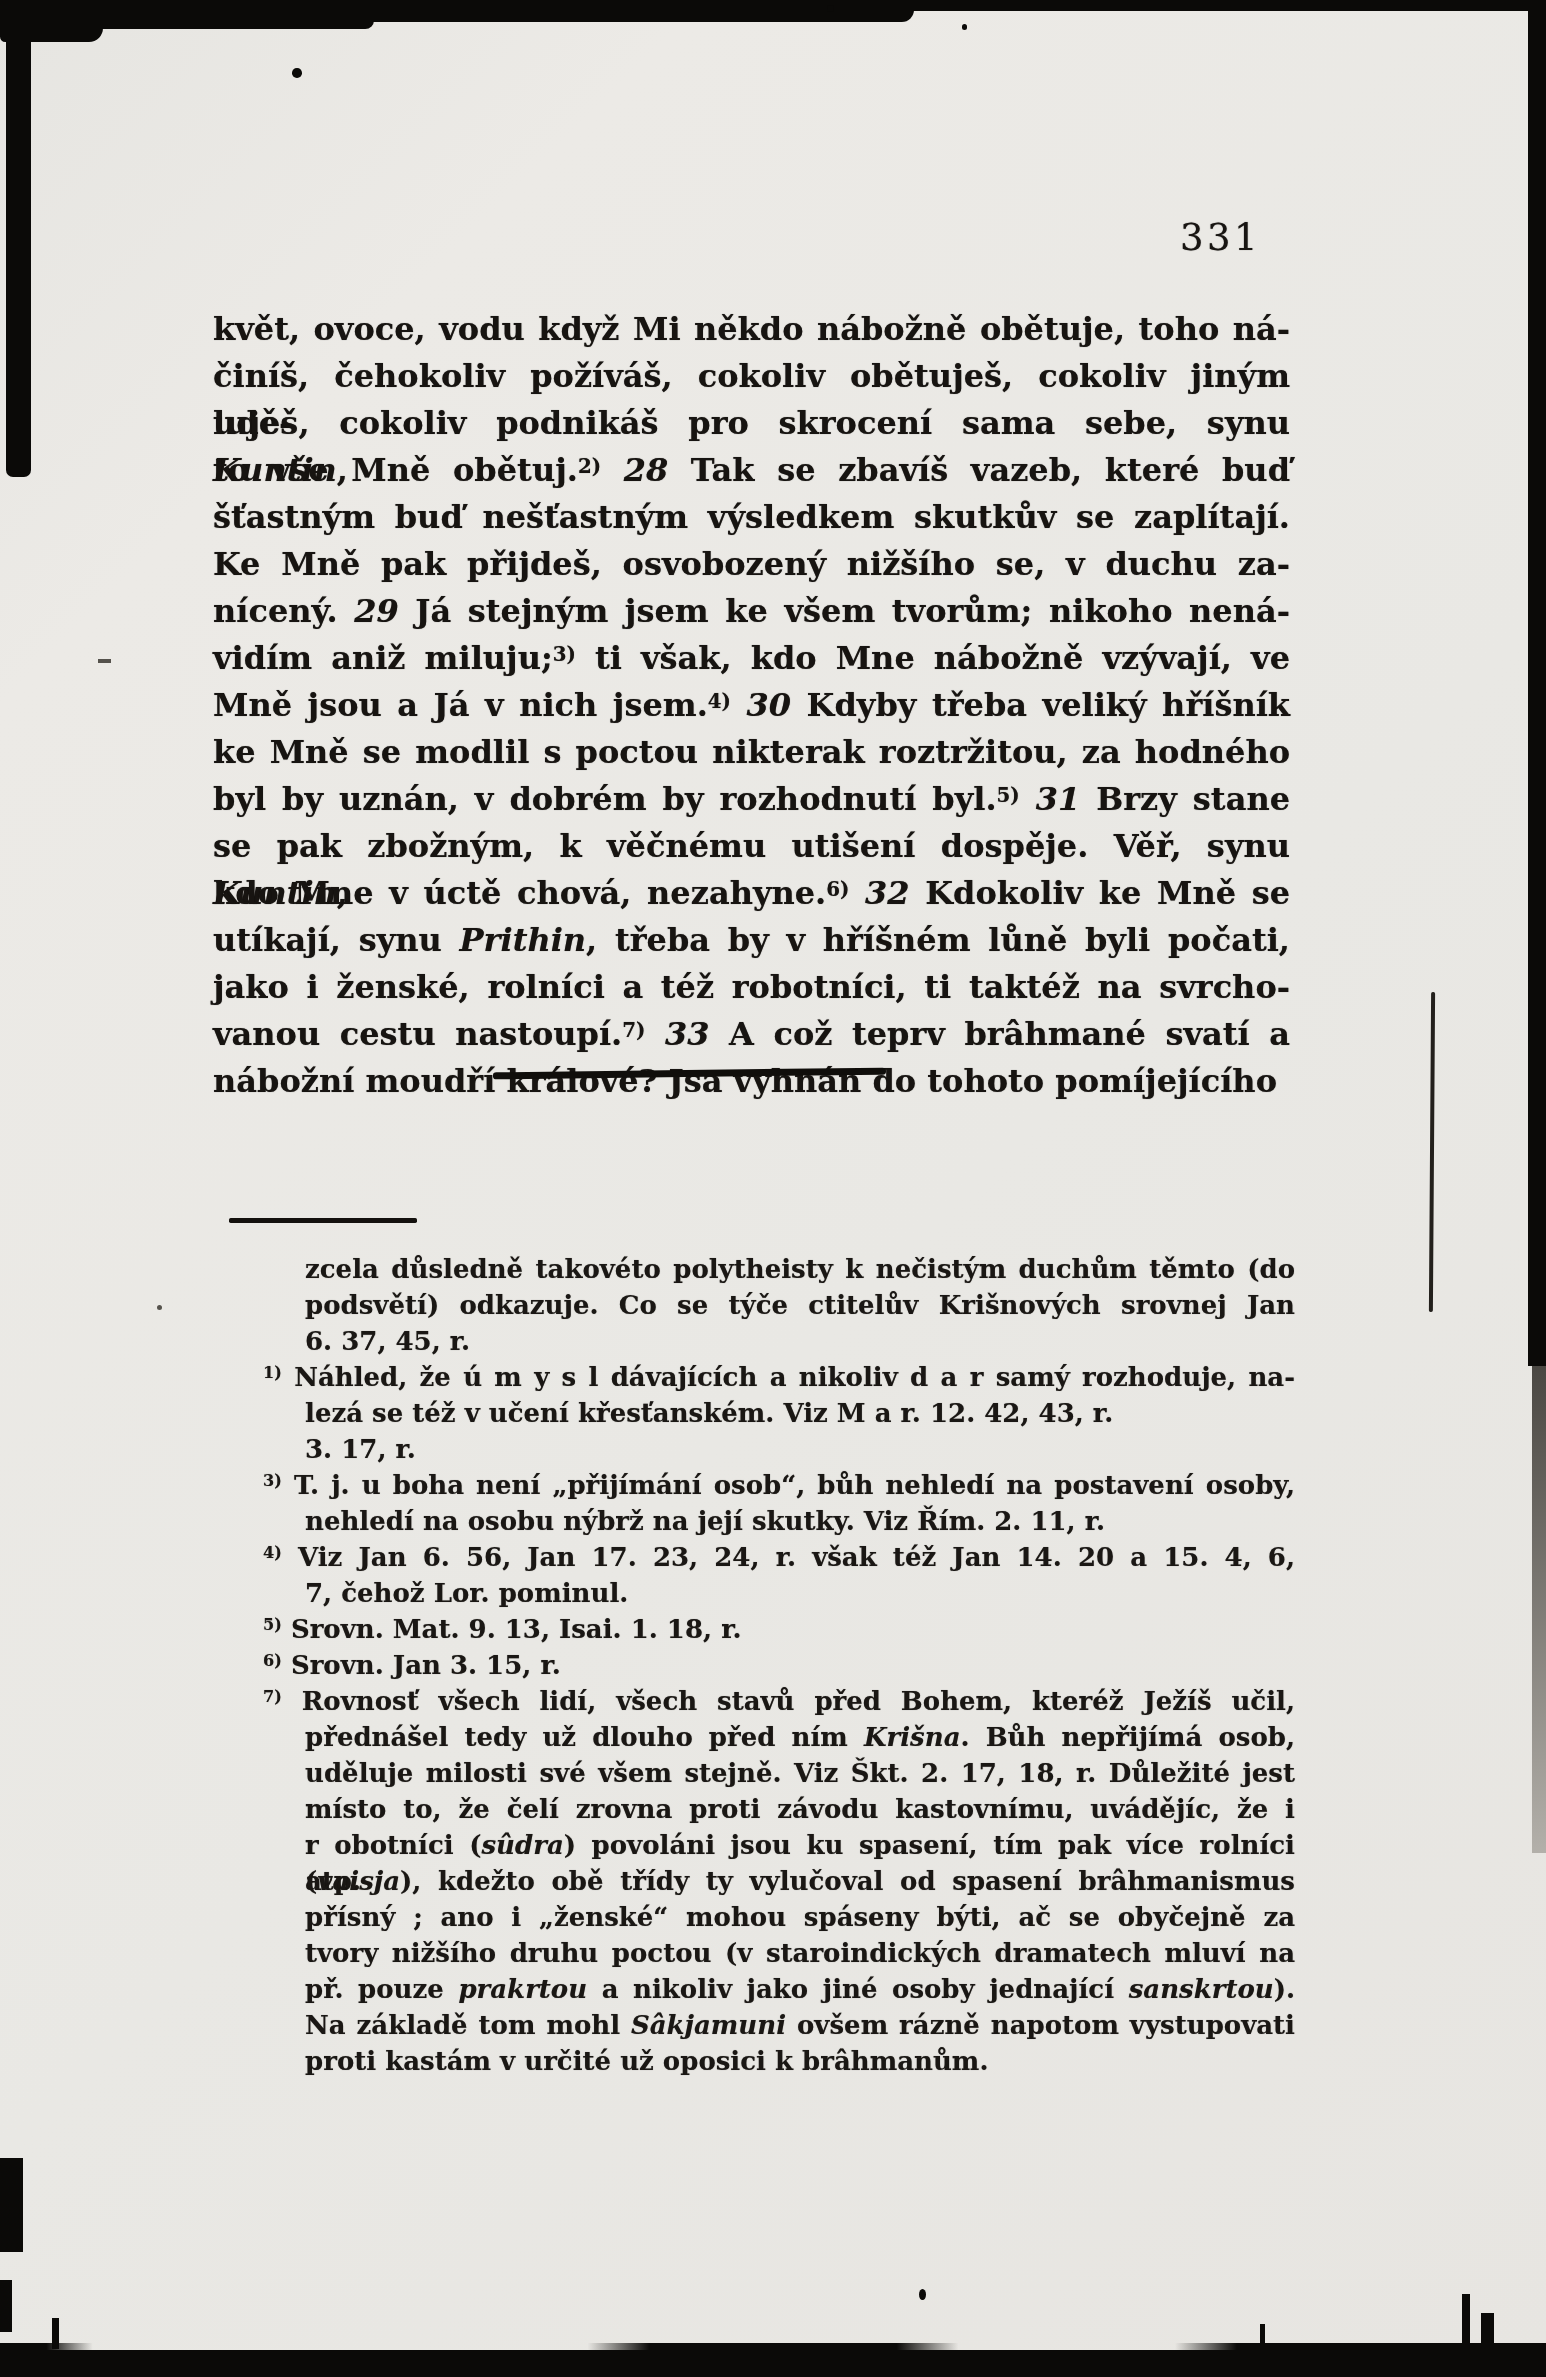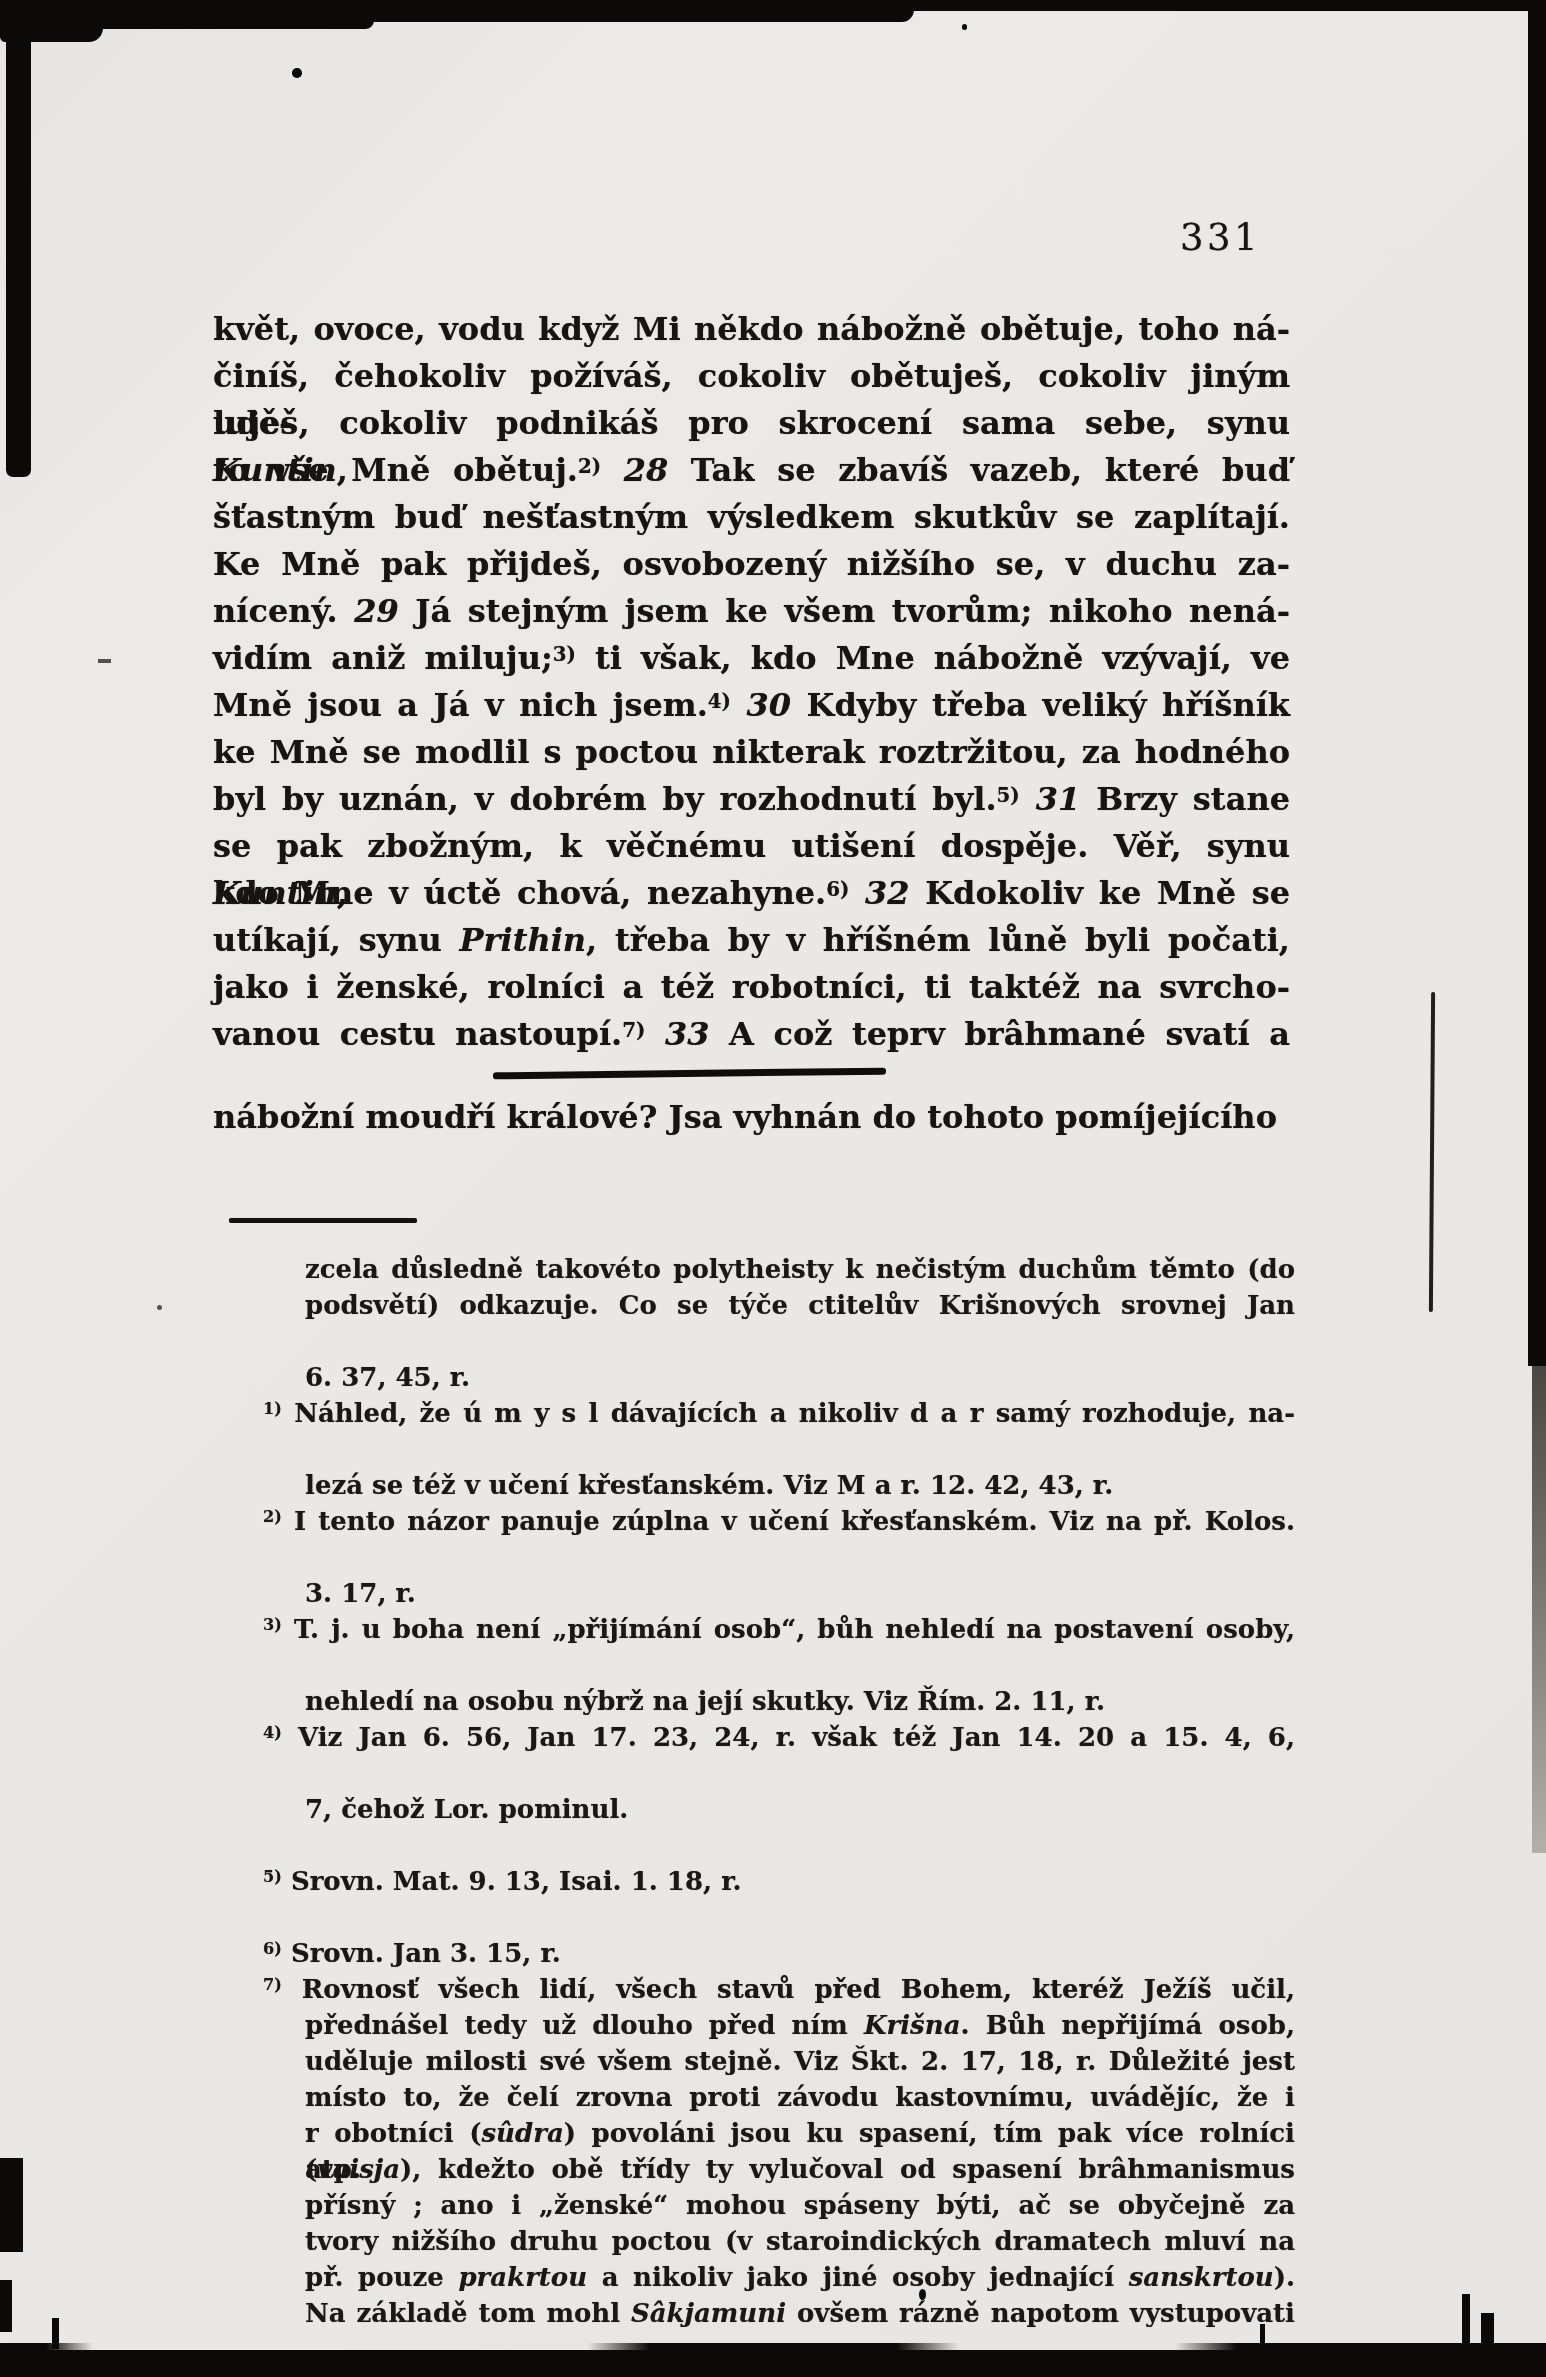--- a/index.html
+++ b/index.html
@@ -36,21 +36,21 @@
   .footnotes{
     position:absolute;left:263px;top:1251px;width:1032px;
     font-size:26px;font-weight:700;color:#1a1714;
     text-shadow:0 0 0.9px rgba(10,8,5,.45);
   }
   .footnotes .fline{
     height:36px;line-height:36px;
     text-align:justify;text-align-last:justify;
   }
   .footnotes .fline.pad{padding-left:42px;}
-  .nj{text-align-last:left !important;margin-top:36px;}
+  .nj{text-align-last:left !important;}
   sup{font-size:62%;line-height:0;vertical-align:7.8px;letter-spacing:0;}
   i{font-style:italic;}
 
   
   .art{position:absolute;background:#0b0a08;}
   .edge-top-1{left:0;top:0;width:1546px;height:11.3px;}
   .edge-top-2{left:0;top:0;width:914px;height:22px;border-radius:0 0 12.2px 0;}
   .edge-top-3{left:0;top:0;width:374px;height:29px;border-radius:0 0 8.7px 0;}
   .edge-top-blob{left:0;top:0;width:103px;height:42px;border-radius:0 0 14px 5.2px;}
   .edge-left-bar{left:6.1px;top:0;width:25px;height:477px;border-radius:0 0 7px 7px;}
@@ -111,21 +111,20 @@
     </div>
 
   <div class="fn-rule"></div>
 
   <div class="footnotes">
       <div class="fline pad">zcela důsledně takovéto polytheisty k nečistým duchům těmto (do</div>
       <div class="fline pad">podsvětí) odkazuje. Co se týče ctitelův Krišnových srovnej Jan</div>
       <div class="fline pad nj">6. 37, 45, r.</div>
       <div class="fline"><sup>1)</sup> Náhled, že ú m y s l dávajících a nikoliv d a r  samý rozhoduje, na-</div>
       <div class="fline pad nj">lezá se též v učení křesťanském. Viz M a r. 12. 42, 43, r.</div>
-      <div class="fline"><sup>2)</sup> I tento názor panuje zúplna v učení křesťanském. Viz na př. Kolos.</div>
       <div class="fline pad nj">3. 17, r.</div>
       <div class="fline"><sup>3)</sup> T. j. u boha není „přijímání osob“, bůh nehledí na postavení osoby,</div>
       <div class="fline pad nj">nehledí na osobu nýbrž na její skutky. Viz Řím. 2. 11, r.</div>
       <div class="fline"><sup>4)</sup> Viz Jan 6. 56, Jan 17. 23, 24, r. však též Jan 14. 20 a 15. 4, 6,</div>
       <div class="fline pad nj">7, čehož Lor. pominul.</div>
       <div class="fline nj"><sup>5)</sup> Srovn. Mat. 9. 13, Isai. 1. 18, r.</div>
       <div class="fline nj"><sup>6)</sup> Srovn. Jan 3. 15, r.</div>
       <div class="fline"><sup>7)</sup> Rovnosť všech lidí, všech stavů před Bohem, kteréž Ježíš učil,</div>
       <div class="fline pad">přednášel tedy už dlouho před ním <i>Krišna</i>. Bůh nepřijímá osob,</div>
       <div class="fline pad">uděluje milosti své všem stejně. Viz Škt. 2. 17, 18, r. Důležité jest</div>

